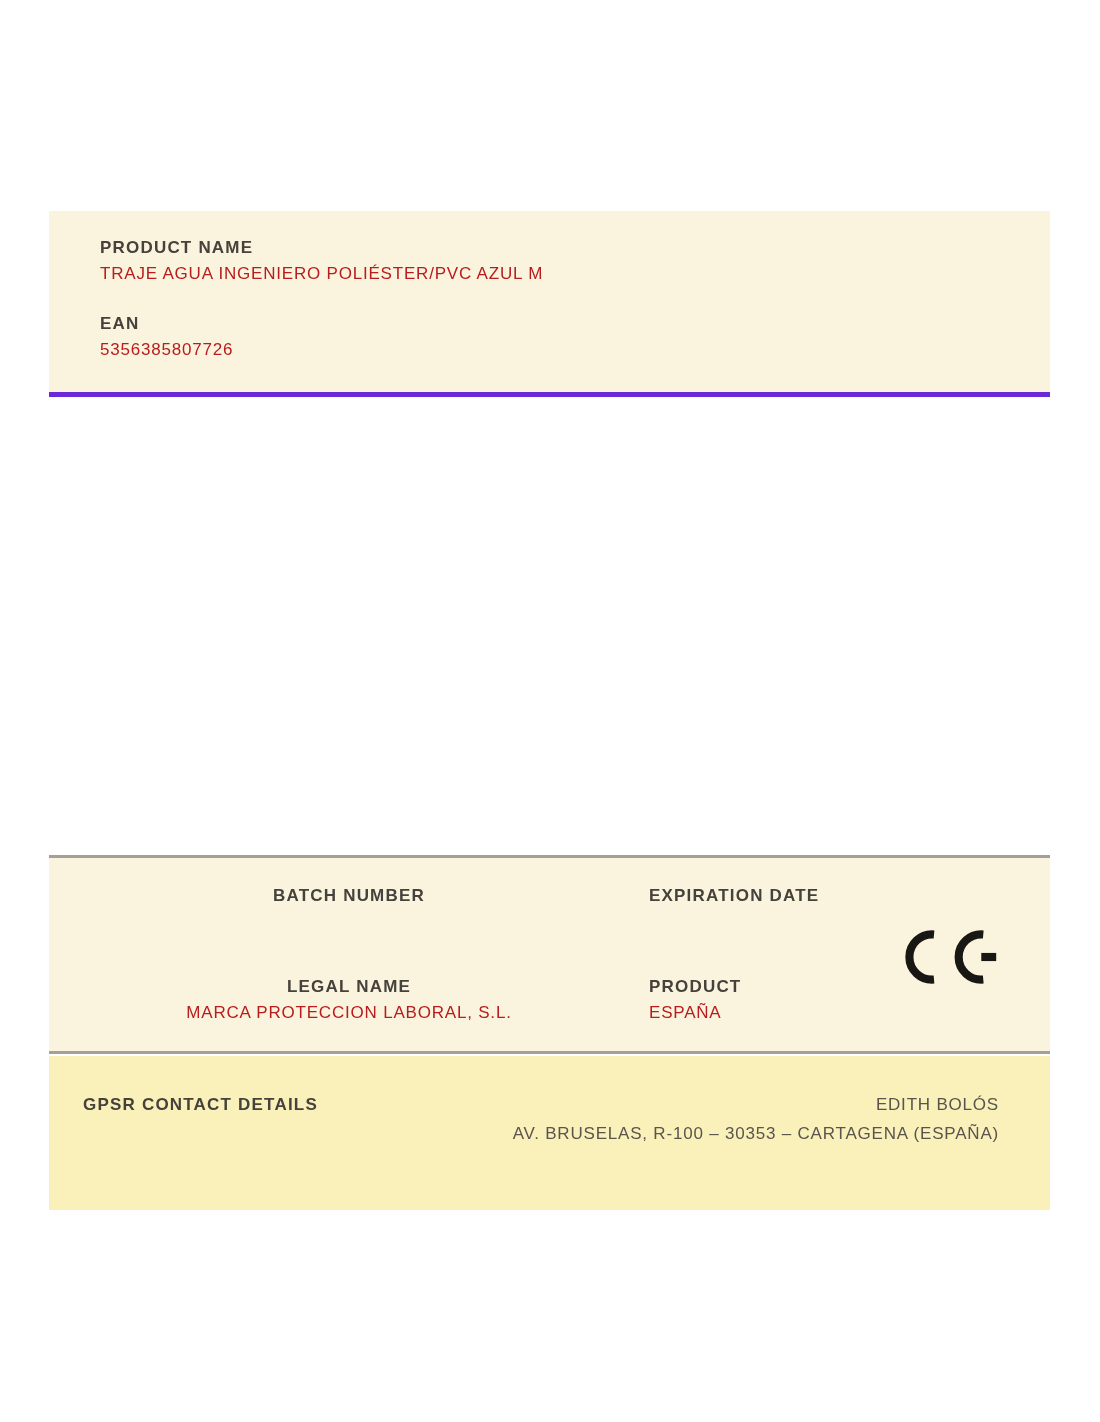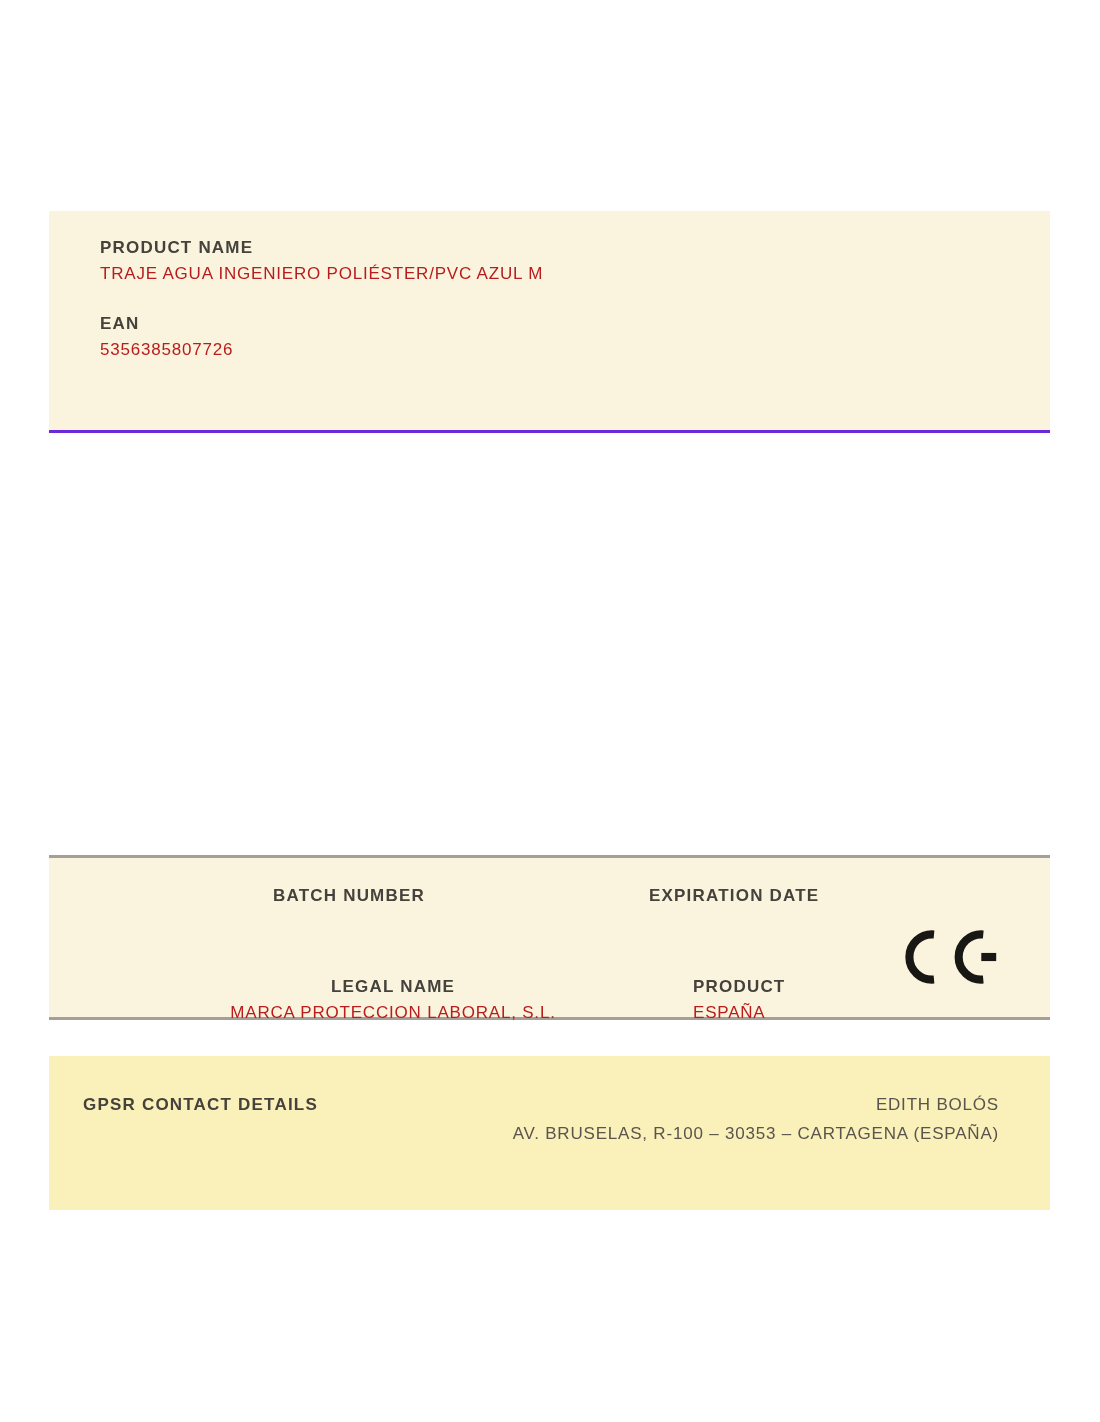--- a/index.html
+++ b/index.html
@@ -17,27 +17,27 @@
   }
   .panel {
     position: absolute;
     left: 49px;
     width: 1001px;
     box-sizing: border-box;
     background: #faf4df;
   }
   .panel-top {
     top: 211px;
-    height: 222px;
-    border-bottom: 3px solid #6d28d9;
+    height: 186px;
+    border-bottom: 5px solid #6d28d9;
     padding: 27px 51px 0 51px;
   }
   .panel-mid {
     top: 855px;
-    height: 165px;
+    height: 199px;
     border-top: 3px solid #a49f97;
     border-bottom: 3px solid #a49f97;
     padding: 28px 0 0 0;
   }
   .panel-bottom {
     top: 1056px;
     height: 154px;
     background: #faf0ba;
     padding: 34px 51px 0 34px;
     display: flex;
@@ -60,21 +60,20 @@
     min-height: 20px;
   }
   .field-gap {
     margin-top: 30px;
   }
   .row {
     display: flex;
   }
   .row2 {
     margin-top: 45px;
-    margin-left: 44px;
   }
   .cell-left {
     width: 600px;
     text-align: center;
   }
   .cell-right {
     width: 200px;
   }
   .ce-mark {
     position: absolute;

